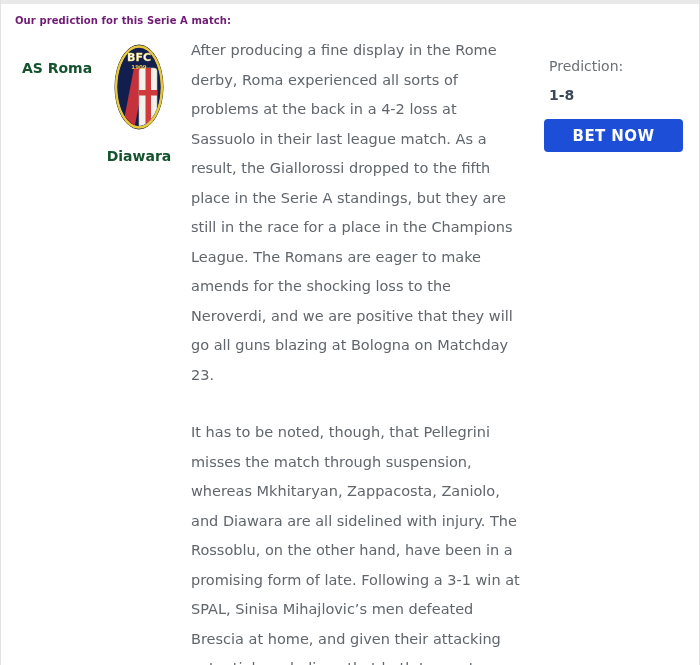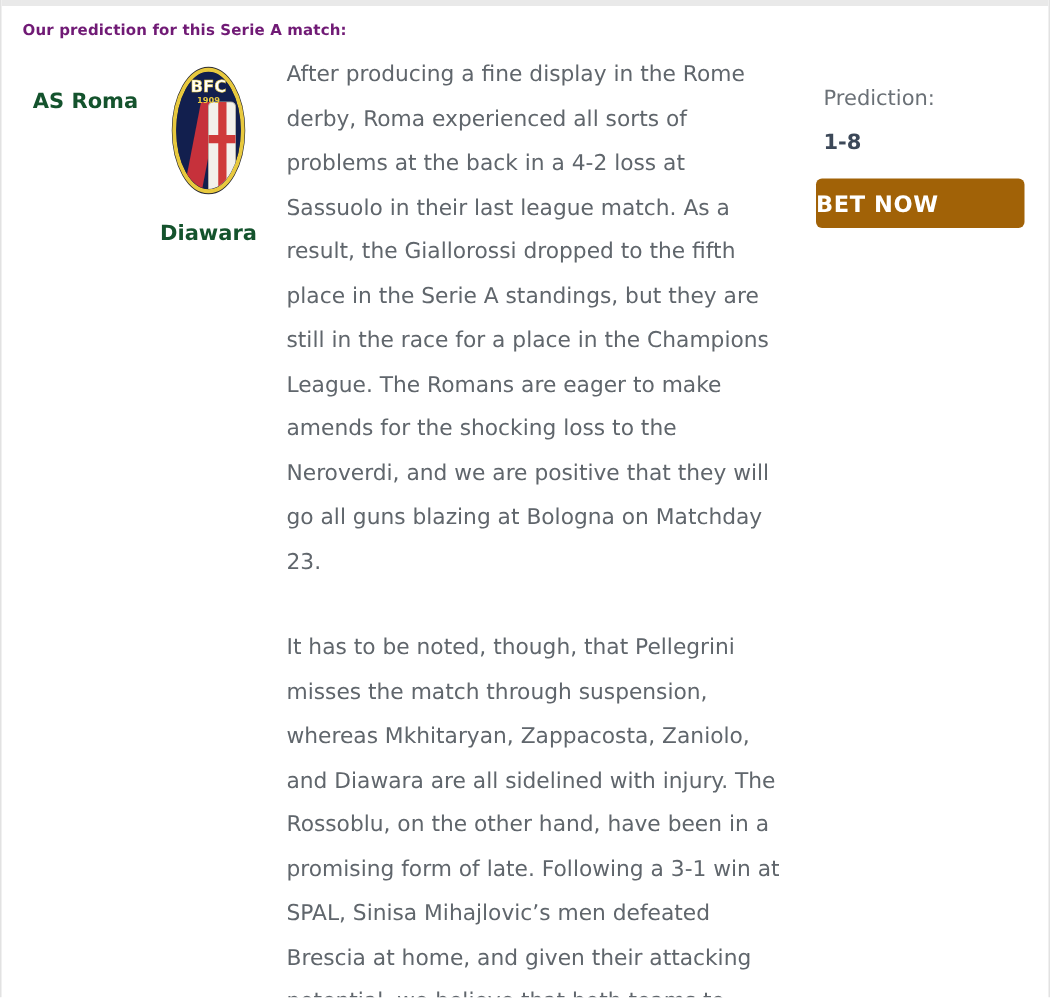--- a/index.html
+++ b/index.html
@@ -84,30 +84,30 @@
     font-size: 14px;
     font-weight: 700;
     color: #3c4858;
   }
   .bet-button {
     display: block;
     margin-top: 16px;
     margin-left: -5px;
     width: 139px;
     height: 33px;
-    background: #a16207;
+    background: #1d4ed8;
     color: #ffffff;
     border: none;
     border-radius: 4px;
     font-family: "DejaVu Sans", "Liberation Sans", sans-serif;
     font-size: 15px;
     font-weight: 700;
     letter-spacing: 0.4px;
     cursor: pointer;
-    text-align: left;
+    text-align: center;
   }
 
   svg text { font-family: "DejaVu Serif", "Liberation Serif", serif; }
   svg text.sans { font-family: "DejaVu Sans", "Liberation Sans", sans-serif; }
 </style>
 </head>
 <body>
 
 <div class="widget">
   <div class="top-strip"></div>

